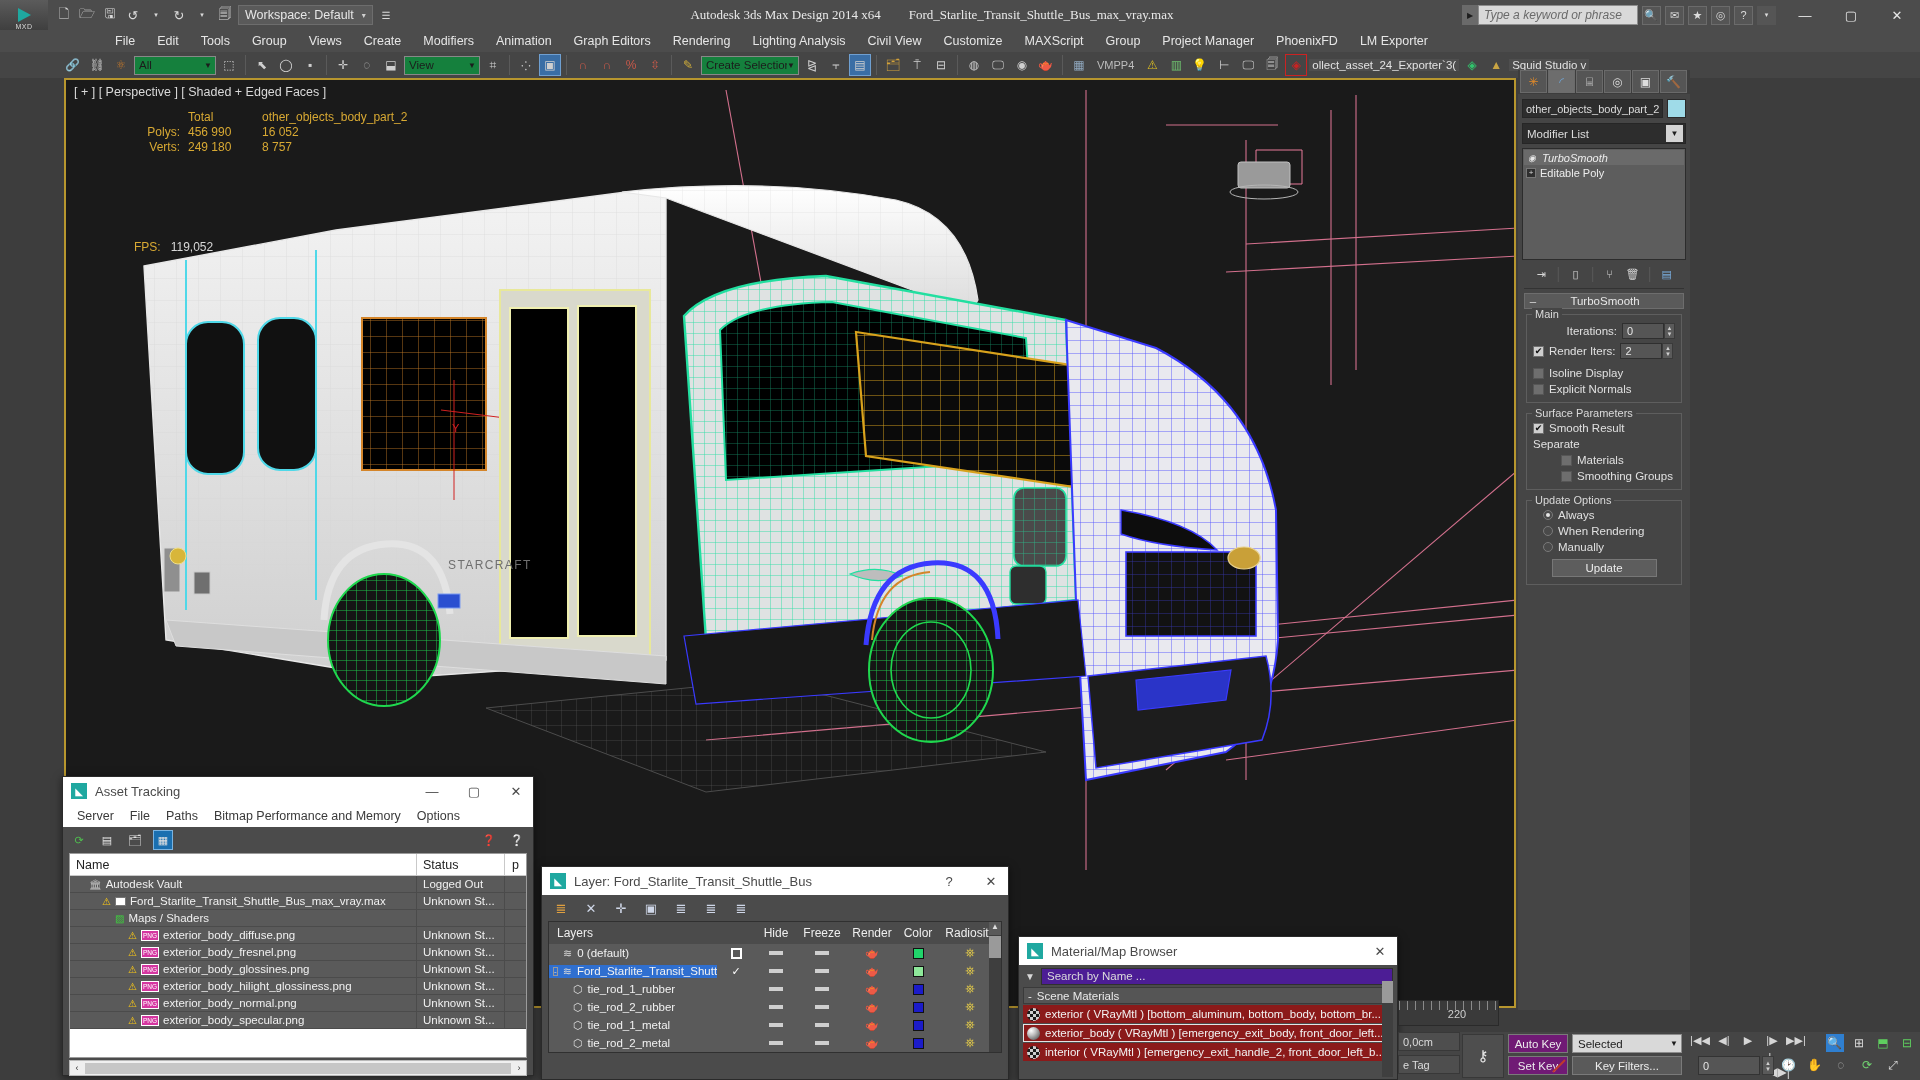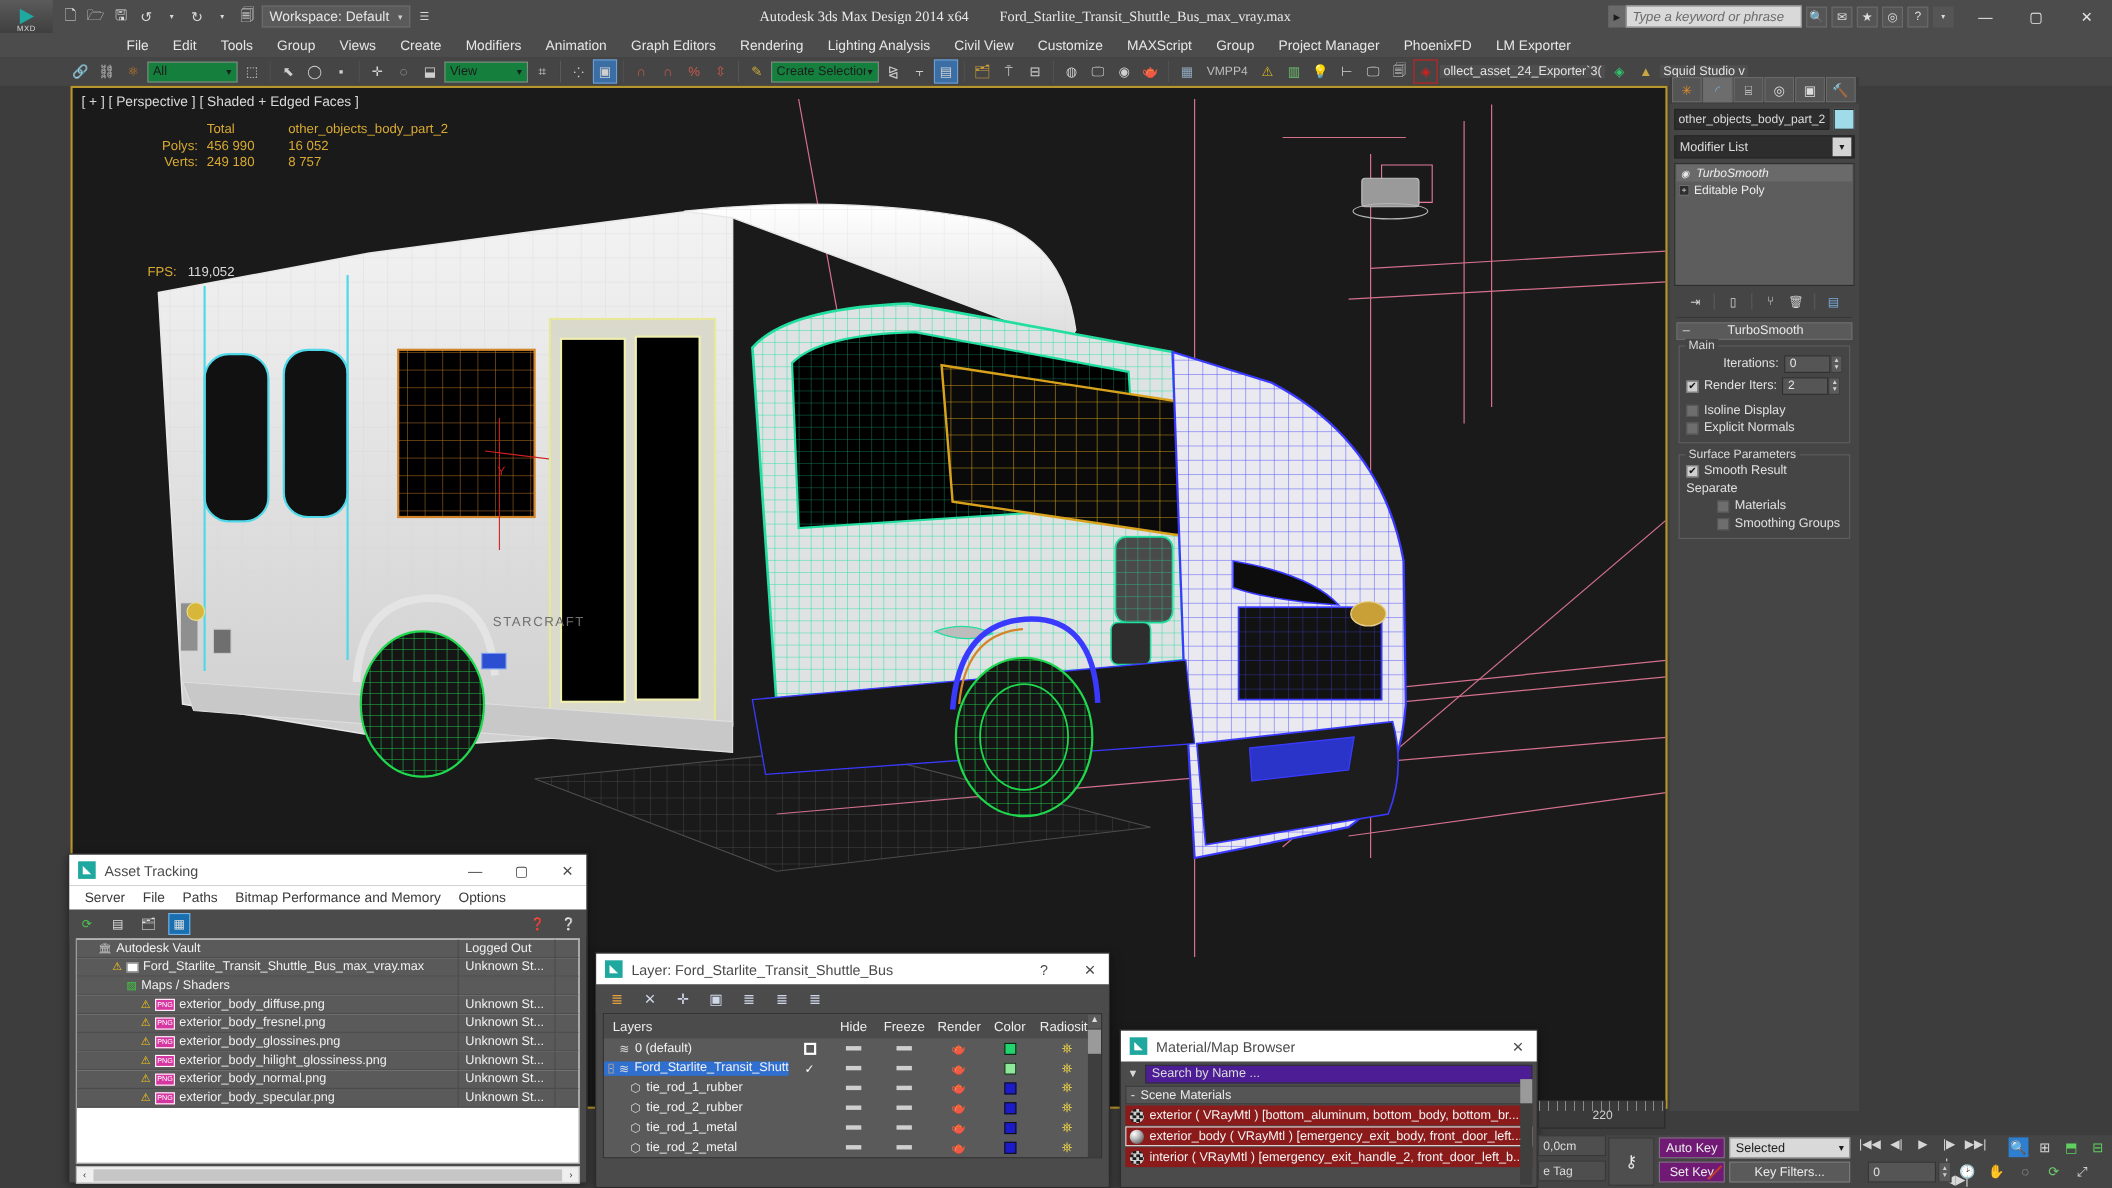--- a/index.html
+++ b/index.html
@@ -168,21 +168,21 @@
     color:#f2f2f2; font-size:11.5px; overflow:hidden; white-space:nowrap; margin-top:1px; border:1px solid transparent;}
   .mb-row.sel{ border:1px solid #e4e4e4;}
   .mb-row .sph{ width:13px;height:13px;border-radius:50%;
      background:radial-gradient(circle at 32% 28%, #fff 0%, #bdbdbd 38%, #3a3a3a 100%); flex:none;}
   .mb-row .sph.ck{ background:
      repeating-conic-gradient(#1b1b1b 0 25%, #cfcfcf 0 50%) 0 0/6px 6px; }
   .mb-scroll{ position:absolute; right:4px; top:44px; width:11px; height:96px; background:#3f3f3f;}
   .mb-scroll .thumb{ width:11px;height:22px;background:#9a9a9a;}
 
   
-  .timeline{ position:absolute; left:1398px; top:1000px; width:116px; height:26px;
+  .timeline{ position:absolute; left:1398px; top:1000px; width:101px; height:26px;
      background:#3a3a3a; border:1px solid #2a2a2a; overflow:hidden;}
   .timeline .ticks{ position:absolute; top:0; left:0; width:116px; height:9px;
      background:repeating-linear-gradient(90deg,#8a8a8a 0 1px,transparent 1px 8px);}
   .timeline .tl{ position:absolute; top:7px; width:116px; text-align:center; color:#cfcfcf; font-size:11px;}
   .statusbar{ position:absolute; left:1398px; top:1032px; width:522px; height:48px; background:#454545;}
   .sb-left{ position:absolute; left:0; top:0; width:62px; }
   .sb-fld{ height:19px; background:#4e4e4e; border:1px solid #383838; color:#dcdcdc; font-size:11px;
      display:flex; align-items:center; padding-left:4px;}
   .keybtnbox{ position:absolute; left:64px; top:2px; width:42px; height:44px;
      background:#4e4e4e; border:1px solid #383838; display:flex;align-items:center;justify-content:center; color:#e8e8e8; font-size:15px;}
@@ -612,20 +612,42 @@
       <div class="row" style="padding-left:28px">
         <span class="cbx off">✔</span>
         <span>Materials</span>
       </div>
       <div class="row" style="padding-left:28px">
         <span class="cbx off">✔</span>
         <span>Smoothing Groups</span>
       </div>
     </div>
 
+    <div class="grp" style="margin-top:10px">
+      <div class="gtitle">Update Options</div>
+      <div class="row" style="padding-left:10px">
+        <span class="rdo">
+            <i></i>
+          </span>
+        <span>Always</span>
+      </div>
+      <div class="row" style="padding-left:10px">
+        <span class="rdo off">
+            <i></i>
+          </span>
+        <span>When Rendering</span>
+      </div>
+      <div class="row" style="padding-left:10px">
+        <span class="rdo off">
+            <i></i>
+          </span>
+        <span>Manually</span>
+      </div>
+      <div class="btn">Update</div>
+    </div>
   </div>
 
   <div id="assetdlg" class="dlg">
     <div class="dlg-title">
       <div class="dicon">◣</div>
       <div class="dtxt">Asset Tracking</div>
       <div class="wb">—</div>
       <div class="wb">▢</div>
       <div class="wb">✕</div>
     </div>
@@ -639,20 +661,25 @@
     <div class="at-tools">
       <div class="ti" style="color:#4fc24f">⟳</div>
       <div class="ti">▤</div>
       <div class="ti">🗂</div>
       <div class="ti sel">▦</div>
       <div style="flex:1"></div>
       <div class="ti" style="color:#5a9fd4">❓</div>
       <div class="ti" style="color:#8b8b8b">❔</div>
     </div>
     <div class="at-grid">
+      <div class="at-hdr">
+        <div class="c1">Name</div>
+        <div class="c2">Status</div>
+        <div class="c3">p</div>
+      </div>
       <div id="atrows">
           <div class="at-row">
             <div class="c1" style="padding-left:19px">
               <span style="color:#bdbdbd;font-size:10px">🏛</span>
               <span>Autodesk Vault</span>
             </div>
             <div class="c2">Logged Out</div>
             <div class="c3"></div>
           </div>
           <div class="at-row">

